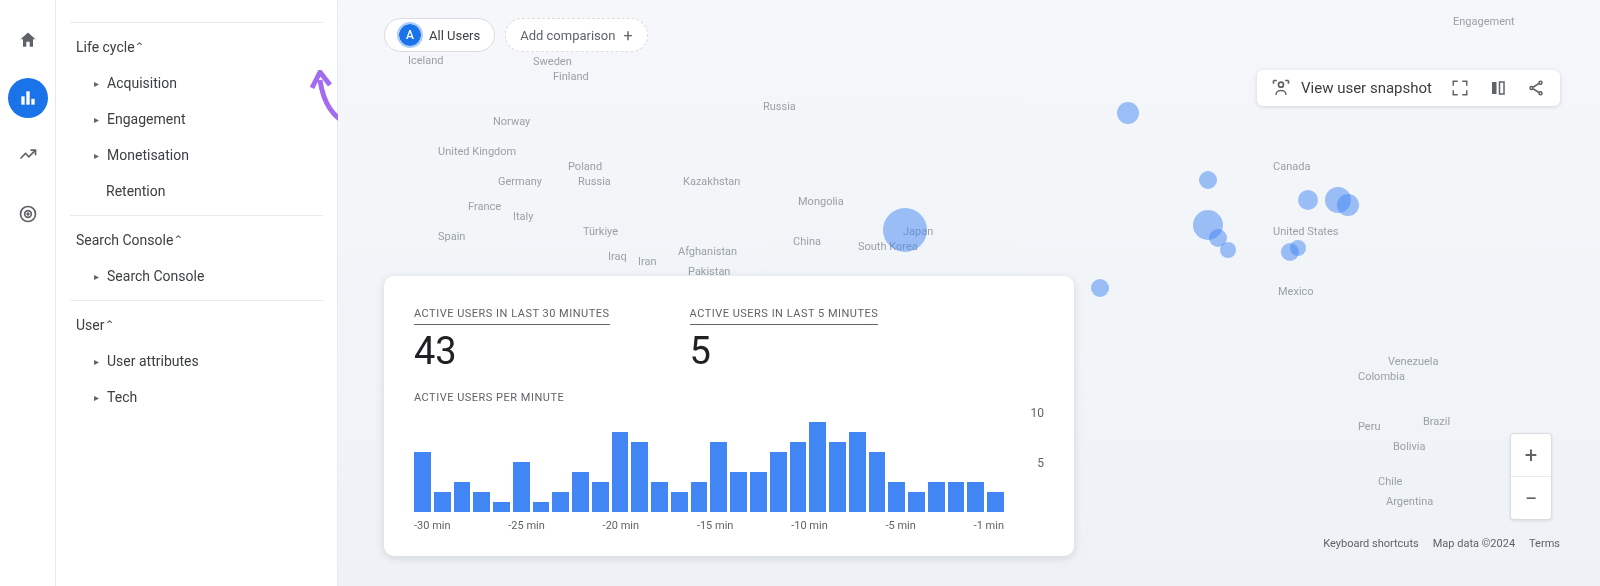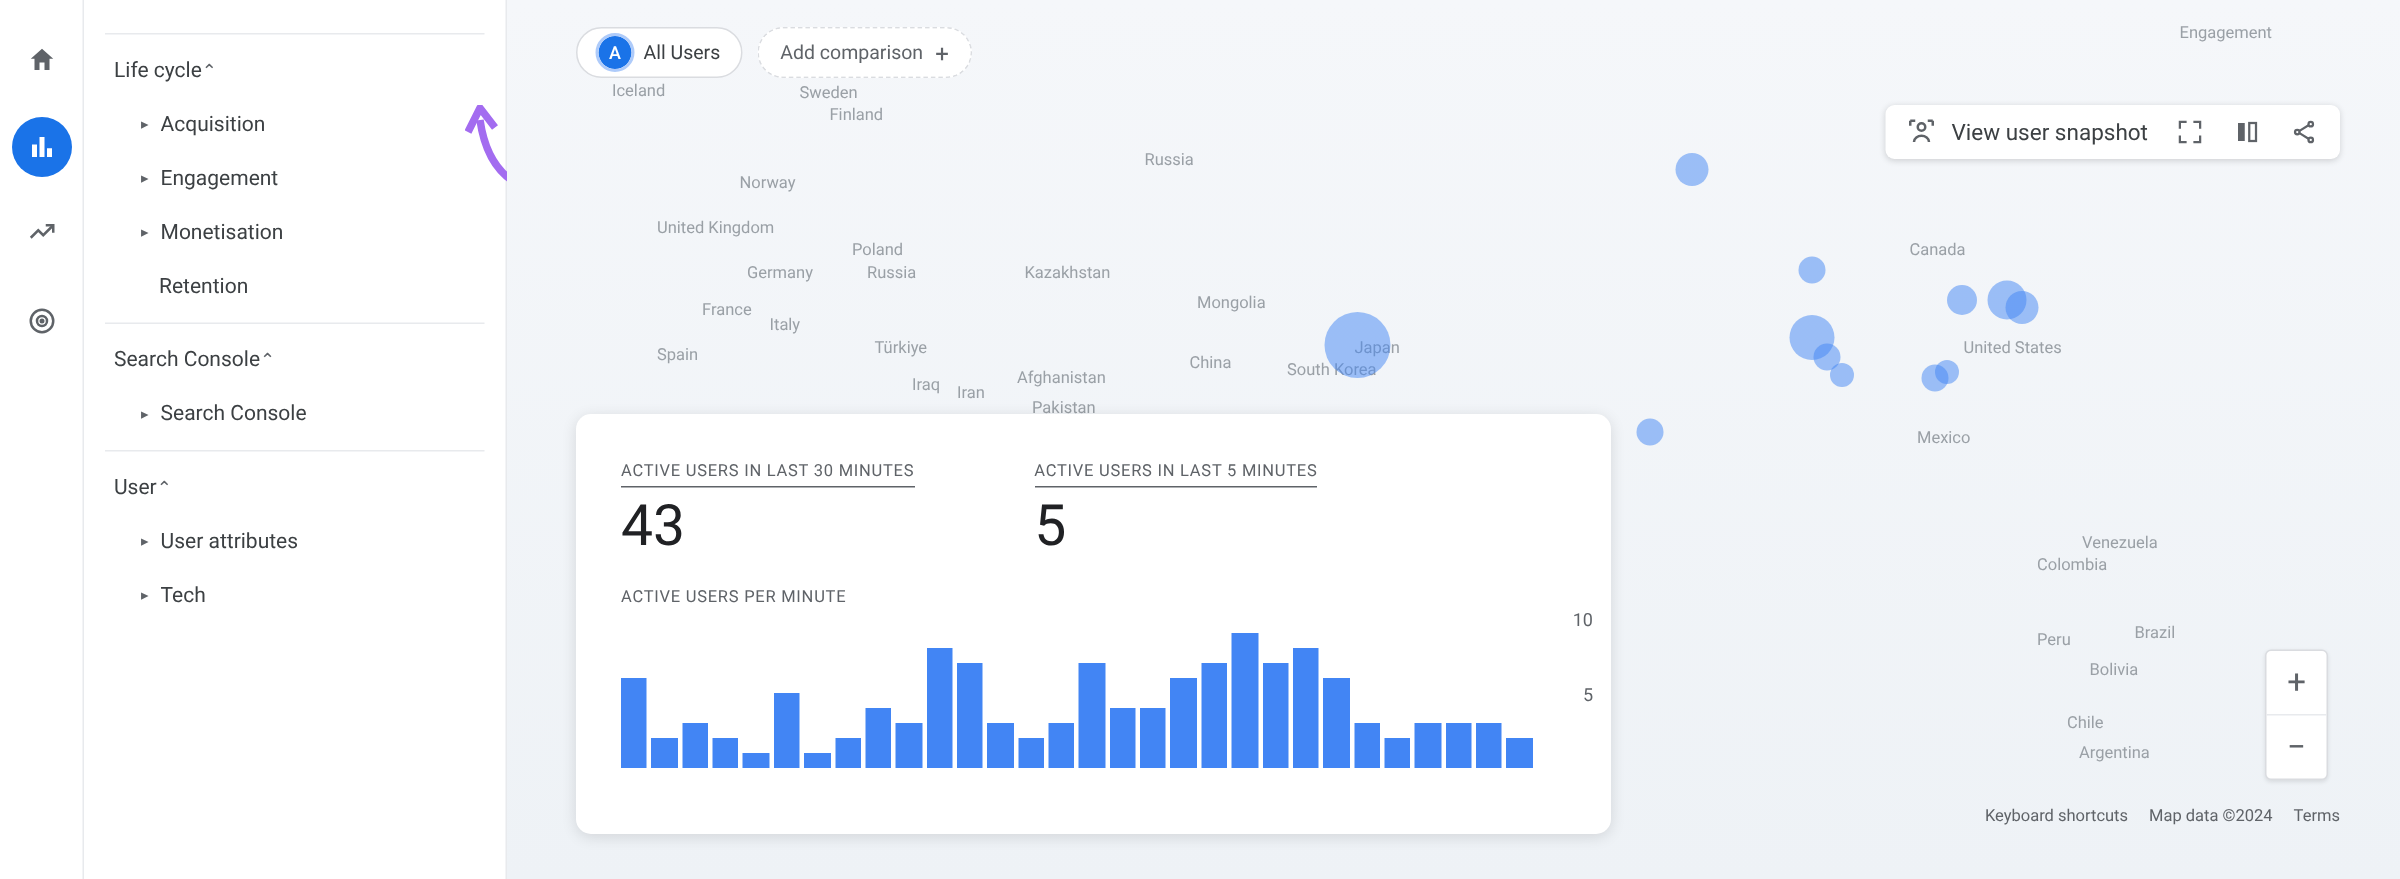--- a/index.html
+++ b/index.html
@@ -61,21 +61,21 @@
 
 .zoom-ctrl { position:absolute; right:48px; bottom:66px; background:#fff; border:1px solid #dadce0; border-radius:4px; width:42px; box-shadow:0 1px 3px rgba(0,0,0,0.1);}
 .zoom-btn { height:42px; display:flex; align-items:center; justify-content:center; font-size:22px; color:#5f6368; cursor:pointer;}
 .zoom-sep { border-top:1px solid #e8eaed;}
 
 .map-footer { position:absolute; right:40px; bottom:36px; display:flex; gap:14px; font-size:11px; color:#5f6368;}
 .map-footer span { cursor:pointer; }
 
 .card {
   position:absolute; left:46px; top:276px; width:690px; height:280px; background:#fff; border-radius:10px;
-  box-shadow: 0 2px 10px rgba(0,0,0,0.12); padding:26px 12px 18px 30px;
+  box-shadow: 0 2px 10px rgba(0,0,0,0.12); padding:26px 30px 18px 30px;
 }
 .metrics { display:flex; gap:80px; }
 .metric-label { font-size:11px; letter-spacing:0.5px; color:#5f6368; text-transform:uppercase; border-bottom:1px solid #5f6368; padding-bottom:4px; display:inline-block;}
 .metric-value { font-size:38px; color:#202124; margin-top:4px; }
 .perminute-label { font-size:11px; letter-spacing:0.5px; color:#5f6368; text-transform:uppercase; margin-top:18px;}
 .chart-wrap { position:relative; margin-top:8px; height:120px;}
 .yaxis { position:absolute; right:0; top:0; height:100px; width:30px; text-align:left; font-size:12px; color:#5f6368;}
 .yaxis .y10 { position:absolute; top:-6px; right:0;}
 .yaxis .y5  { position:absolute; top:44px; right:0;}
 .bars { position:absolute; left:0; right:40px; bottom:20px; height:100px; display:flex; align-items:flex-end; gap:3px;}
@@ -189,21 +189,21 @@
       <span class="map-label" style="left: 565px; top: 225px;">Japan</span>
       <span class="map-label" style="left: 520px; top: 240px;">South Korea</span>
       <span class="map-label" style="left: 300px; top: 255px;">Iran</span>
       <span class="map-label" style="left: 270px; top: 250px;">Iraq</span>
       <span class="map-label" style="left: 340px; top: 245px;">Afghanistan</span>
       <span class="map-label" style="left: 350px; top: 265px;">Pakistan</span>
       <span class="map-label" style="left: 225px; top: 275px;">Egypt</span>
       <span class="map-label" style="left: 185px; top: 275px;">Libya</span>
       <span class="map-label" style="left: 135px; top: 275px;">Algeria</span>
       <span class="map-label" style="left: 935px; top: 160px;">Canada</span>
-      <span class="map-label" style="left: 935px; top: 225px; margin-left: 36px;">United States</span>
+      <span class="map-label" style="left: 935px; top: 225px;">United States</span>
       <span class="map-label" style="left: 940px; top: 285px;">Mexico</span>
       <span class="map-label" style="left: 1050px; top: 355px;">Venezuela</span>
       <span class="map-label" style="left: 1020px; top: 370px;">Colombia</span>
       <span class="map-label" style="left: 1085px; top: 415px;">Brazil</span>
       <span class="map-label" style="left: 1020px; top: 420px;">Peru</span>
       <span class="map-label" style="left: 1055px; top: 440px;">Bolivia</span>
       <span class="map-label" style="left: 1040px; top: 475px;">Chile</span>
       <span class="map-label" style="left: 1048px; top: 495px;">Argentina</span>
       <div class="bubble" style="left: 545px; top: 208px; width: 44px; height: 44px;"></div>
       <div class="bubble" style="left: 779px; top: 102px; width: 22px; height: 22px;"></div>
@@ -317,16 +317,25 @@
           <div class="bar" style="height: 70%;"></div>
           <div class="bar" style="height: 80%;"></div>
           <div class="bar" style="height: 60%;"></div>
           <div class="bar" style="height: 30%;"></div>
           <div class="bar" style="height: 20%;"></div>
           <div class="bar" style="height: 30%;"></div>
           <div class="bar" style="height: 30%;"></div>
           <div class="bar" style="height: 30%;"></div>
           <div class="bar" style="height: 20%;"></div>
         </div>
+      <div class="xaxis" id="xaxis">
+          <span>-30 min</span>
+          <span>-25 min</span>
+          <span>-20 min</span>
+          <span>-15 min</span>
+          <span>-10 min</span>
+          <span>-5 min</span>
+          <span>-1 min</span>
+        </div>
     </div>
   </div>
 
 </div>
 
 </body></html>

